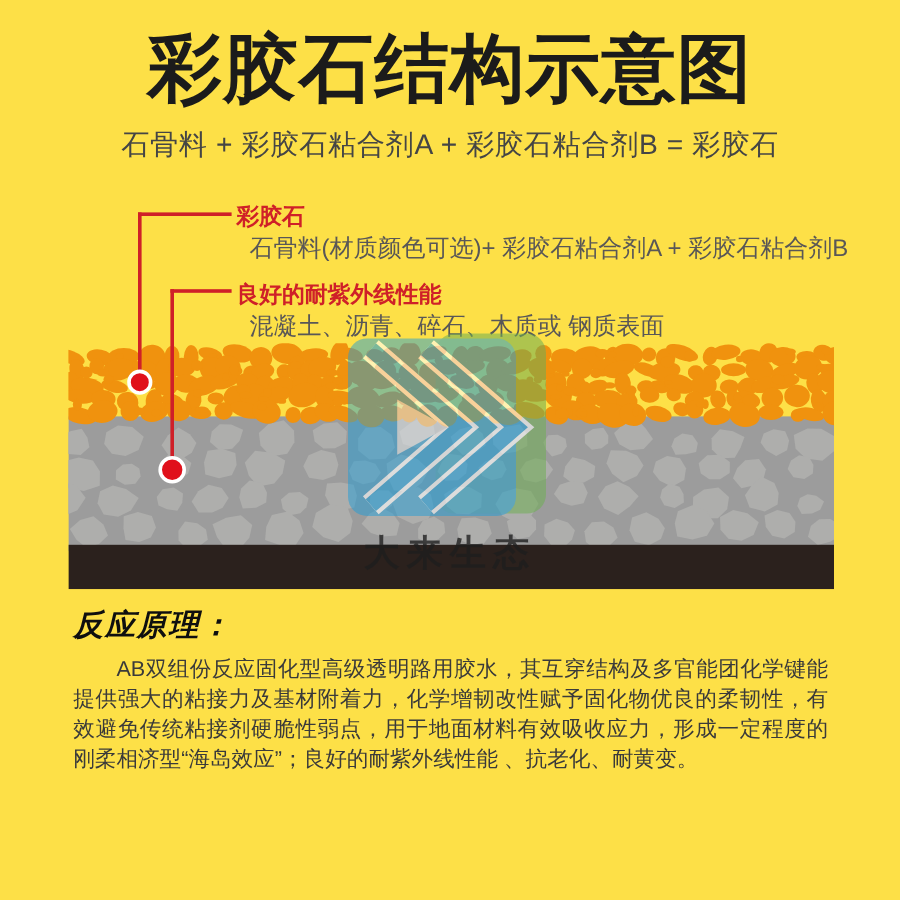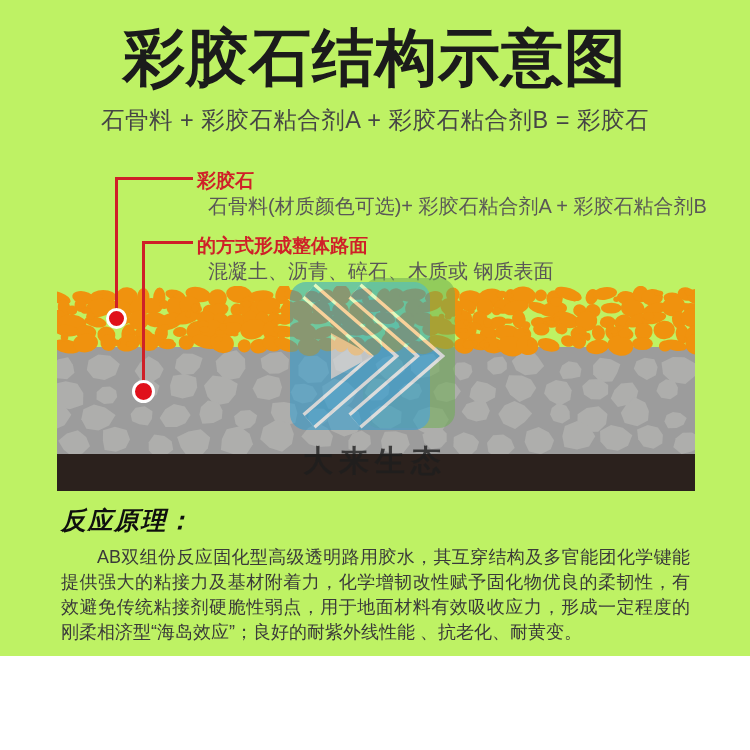--- a/index.html
+++ b/index.html
@@ -1,17 +1,17 @@
 <!DOCTYPE html>
 <html><head>
 <meta charset="utf-8">
 <style>
   html,body{margin:0;padding:0;background:#fff;}
   .canvas{
-    position:relative;width:750px;height:656px;background:#bef264;overflow:hidden;
+    position:relative;width:750px;height:750px;background:#fde047;overflow:hidden;
     font-family:"Liberation Sans",sans-serif;
   }
   
   .title{
     position:absolute;top:22px;left:0;width:750px;text-align:center;
     font-size:62px;font-weight:900;color:#1b1b1b;letter-spacing:1px;line-height:1.15;margin:0;
   }
   .formula{
     position:absolute;top:104px;left:0;width:750px;text-align:center;
     font-size:23.5px;font-weight:300;color:#454545;letter-spacing:0.5px;
@@ -57,21 +57,21 @@
 
   <h1 class="title">彩胶石结构示意图</h1>
   <div class="formula">石骨料 + 彩胶石粘合剂A + 彩胶石粘合剂B = 彩胶石</div>
 
   <div class="callout-label cl1">彩胶石</div>
   <div class="callout-desc cd1">石骨料(材质颜色可选)+ 彩胶石粘合剂A + 彩胶石粘合剂B</div>
   <div class="rline hl1"></div>
   <div class="rline vl1"></div>
   <div class="rdot dot1"></div>
 
-  <div class="callout-label cl2">的方式形成整体路面</div>
+  <div class="callout-label cl2">良好的耐紫外线性能</div>
   <div class="callout-desc cd2">混凝土、沥青、碎石、木质或 钢质表面</div>
   <div class="rline hl2"></div>
   <div class="rline vl2"></div>
   <div class="rdot dot2"></div>
 
   <svg id="diagram-svg" class="diagram-svg" width="638" height="205" viewBox="0 0 638 205">
       <rect x="0" y="61" width="638" height="112" fill="#9c9c9c"></rect>
       <polygon points="17.5,86.8 10.2,93.2 -0.2,92.3 -6.0,85.6 -5.7,77.7 1.5,73.3 11.1,71.3 15.9,78.7" fill="#aeaeac"></polygon>
       <polygon points="47.6,94.0 36.2,92.1 29.8,83.9 31.6,74.2 41.3,68.6 53.2,69.8 62.8,78.0 58.5,89.0" fill="#aeaeac"></polygon>
       <polygon points="77.6,85.0 83.0,76.7 91.7,70.3 101.2,75.8 106.7,83.1 102.8,91.2 94.1,96.8 83.4,93.4" fill="#aeaeac"></polygon>

